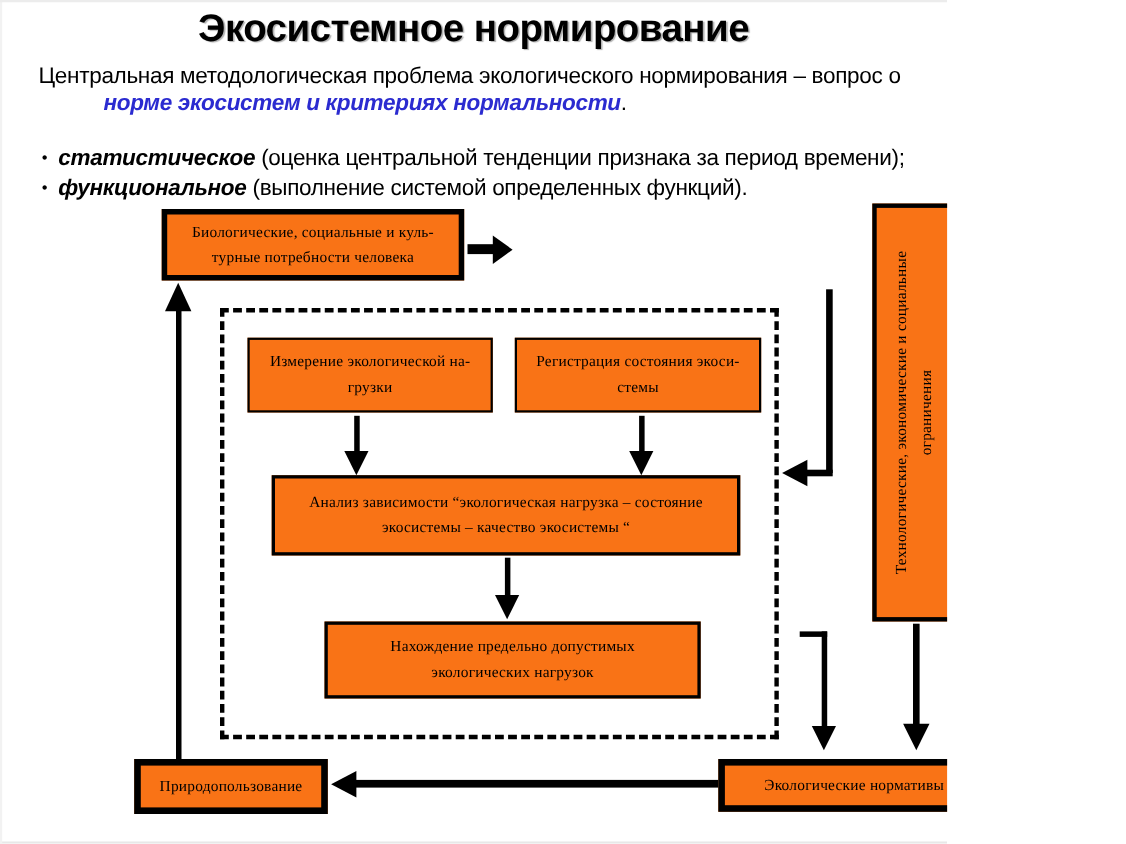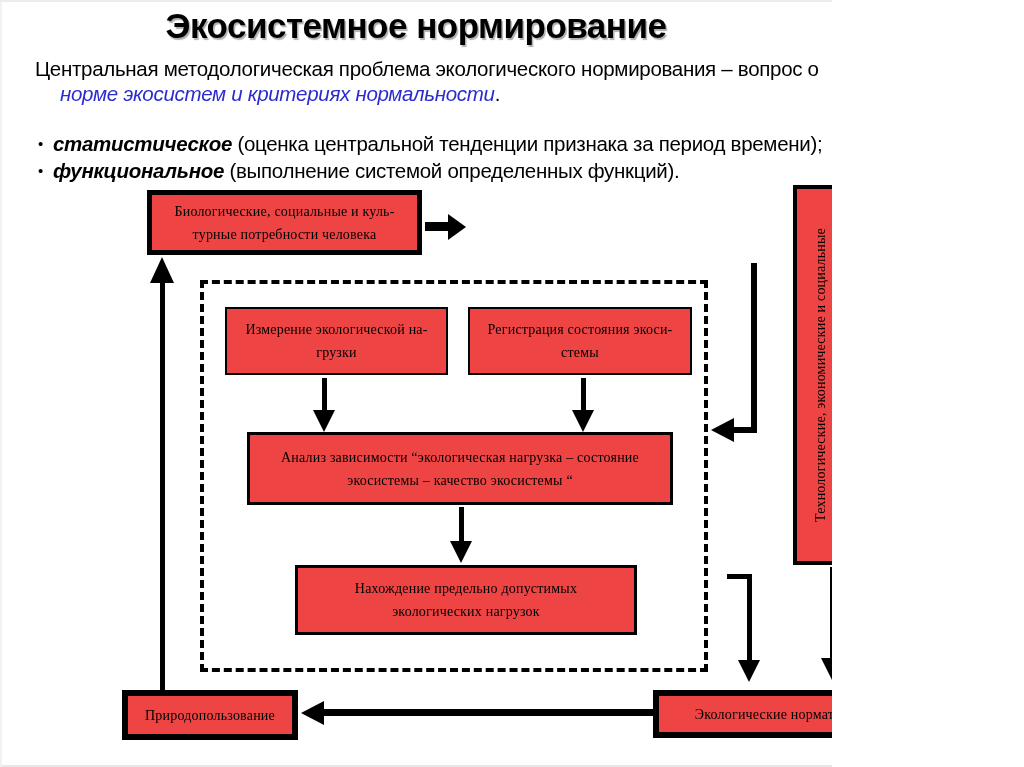--- a/index.html
+++ b/index.html
@@ -4,43 +4,44 @@
 <style>
   html,body{margin:0;padding:0;background:#ffffff;}
   .slide{
     position:relative;
     width:832px;height:767px;
     background:#ffffff;
     font-family:"Liberation Sans",sans-serif;
     color:#000;
     overflow:hidden;
     box-shadow:inset 0 2px 0 #ececec, inset 2px 0 0 #f2f2f2, inset 0 -2px 0 #e8e8e8;
+    padding-left:29px;
   }
   
   .title{
     position:absolute;left:0;right:0;top:6px;
     text-align:center;
     font-size:35px;font-weight:bold;letter-spacing:-0.5px;
     text-shadow:1.5px 1.5px 1px rgba(110,110,110,0.55);
   }
   .p-line{position:absolute;font-size:20.5px;letter-spacing:-0.3px;white-space:nowrap;}
   .p1{left:35px;top:57px;}
   .p2{left:60px;top:82px;}
-  .blue-em{font-style:italic;font-weight:normal;}
+  .blue-em{font-style:italic;font-weight:bold;margin-left:34px;}
   .p3{left:0;right:0;top:107px;text-align:center;}
   .bullet{position:absolute;left:38px;font-size:20.5px;letter-spacing:-0.3px;white-space:nowrap;}
   .b1{top:132px;}
   .b2{top:159px;}
   .bullet .marker{font-size:15px;vertical-align:2px;padding-right:10px;}
   .bullet .term{font-style:italic;font-weight:bold;}
   
   .box{
     position:absolute;
     box-sizing:border-box;
-    background:#ef4444;
+    background:#f97316;
     border:3px solid #000;
     display:flex;align-items:center;justify-content:center;
     text-align:center;
     font-family:"Liberation Serif",serif;
     font-size:14px;line-height:23px;letter-spacing:0.2px;
     white-space:pre-line;
   }
   .thick{border-width:5px;}
   .xthick{border-width:6px;}
   .thin{border-width:2px;}

